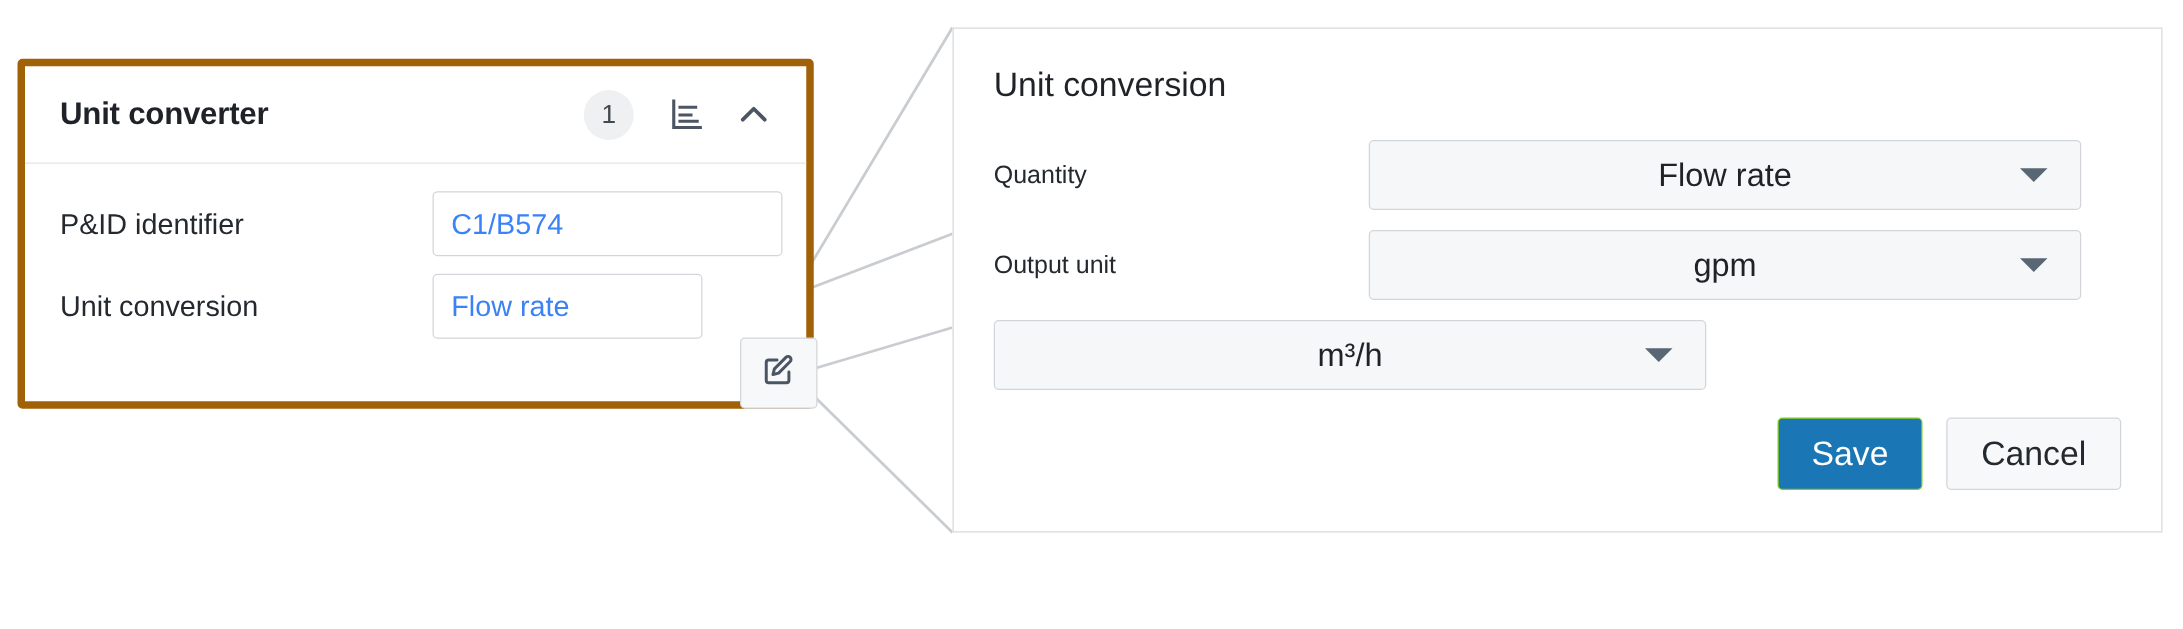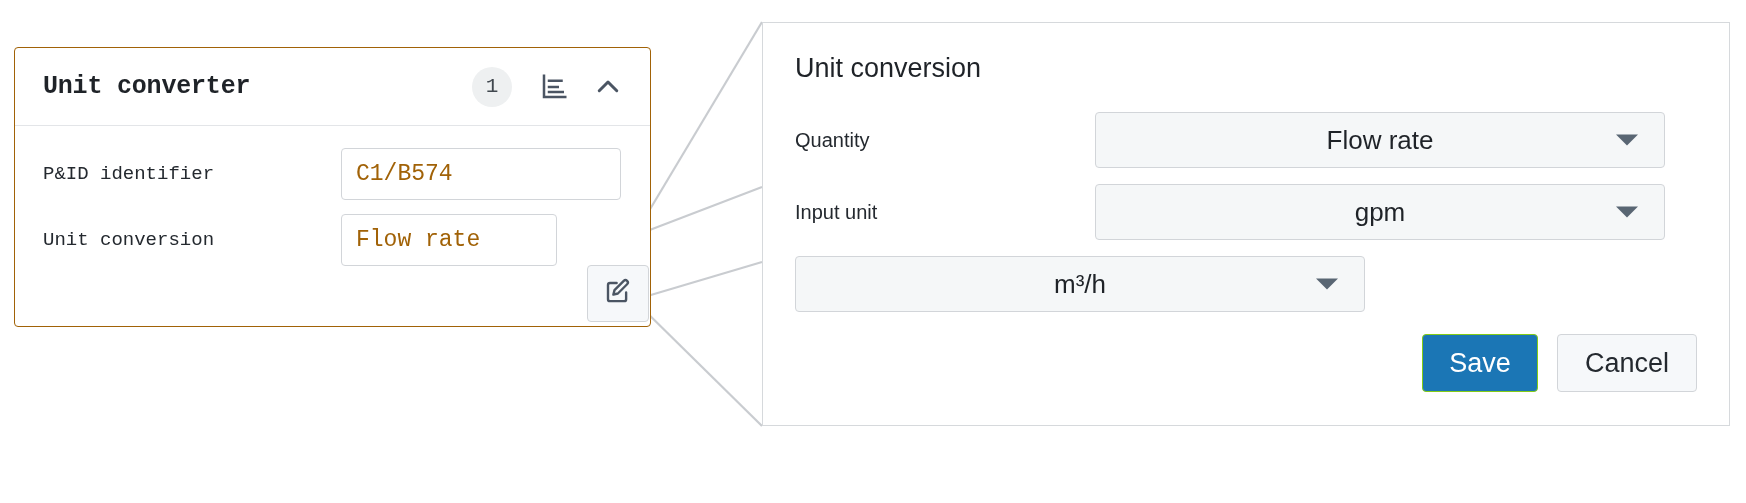--- a/index.html
+++ b/index.html
@@ -30,25 +30,24 @@
   }
 
   
   .card {
     position: absolute;
     left: 14px;
     top: 47px;
     width: 637px;
     height: 280px;
     background: #ffffff;
-    border: 1px solid #a16207;
+    border: 6px solid #a16207;
     border-radius: 4px;
     box-sizing: border-box;
     z-index: 3;
-    font-family: Liberation Mono, monospace;
   }
   .card-header {
     position: relative;
     height: 78px;
     border-bottom: 1px solid #e3e5e8;
     display: flex;
     align-items: center;
     padding: 0 22px 0 28px;
     box-sizing: border-box;
   }
@@ -88,38 +87,38 @@
     padding: 22px 28px 0 28px;
     box-sizing: border-box;
   }
   .form-row {
     display: flex;
     align-items: center;
     margin-bottom: 14px;
     height: 52px;
   }
   .form-label {
-    font-size: 19px;
+    font-size: 23px;
     color: #24292f;
     width: 298px;
     flex: 0 0 auto;
     white-space: nowrap;
   }
   .text-input {
     height: 52px;
     width: 280px;
     border: 1px solid #d2d5d9;
     border-radius: 4px;
     background: #ffffff;
     box-sizing: border-box;
     display: flex;
     align-items: center;
     padding: 0 14px;
     font-size: 23px;
-    color: #a16207;
+    color: #3b82f6;
     flex: 0 0 auto;
   }
   .text-input.narrow { width: 216px; }
 
   .edit-btn {
     position: absolute;
     left: 572px;
     top: 217px;
     width: 62px;
     height: 57px;
@@ -293,21 +292,21 @@
 
     <div class="panel-row">
       <div class="panel-label">Quantity</div>
       <div class="select">
         <span class="select-value">Flow rate</span>
         <span class="caret"></span>
       </div>
     </div>
 
     <div class="panel-row">
-      <div class="panel-label">Input unit</div>
+      <div class="panel-label">Output unit</div>
       <div class="select">
         <span class="select-value">gpm</span>
         <span class="caret"></span>
       </div>
     </div>
 
     <div class="panel-row">
       <div class="select">
         <span class="select-value">m³/h</span>
         <span class="caret"></span>

